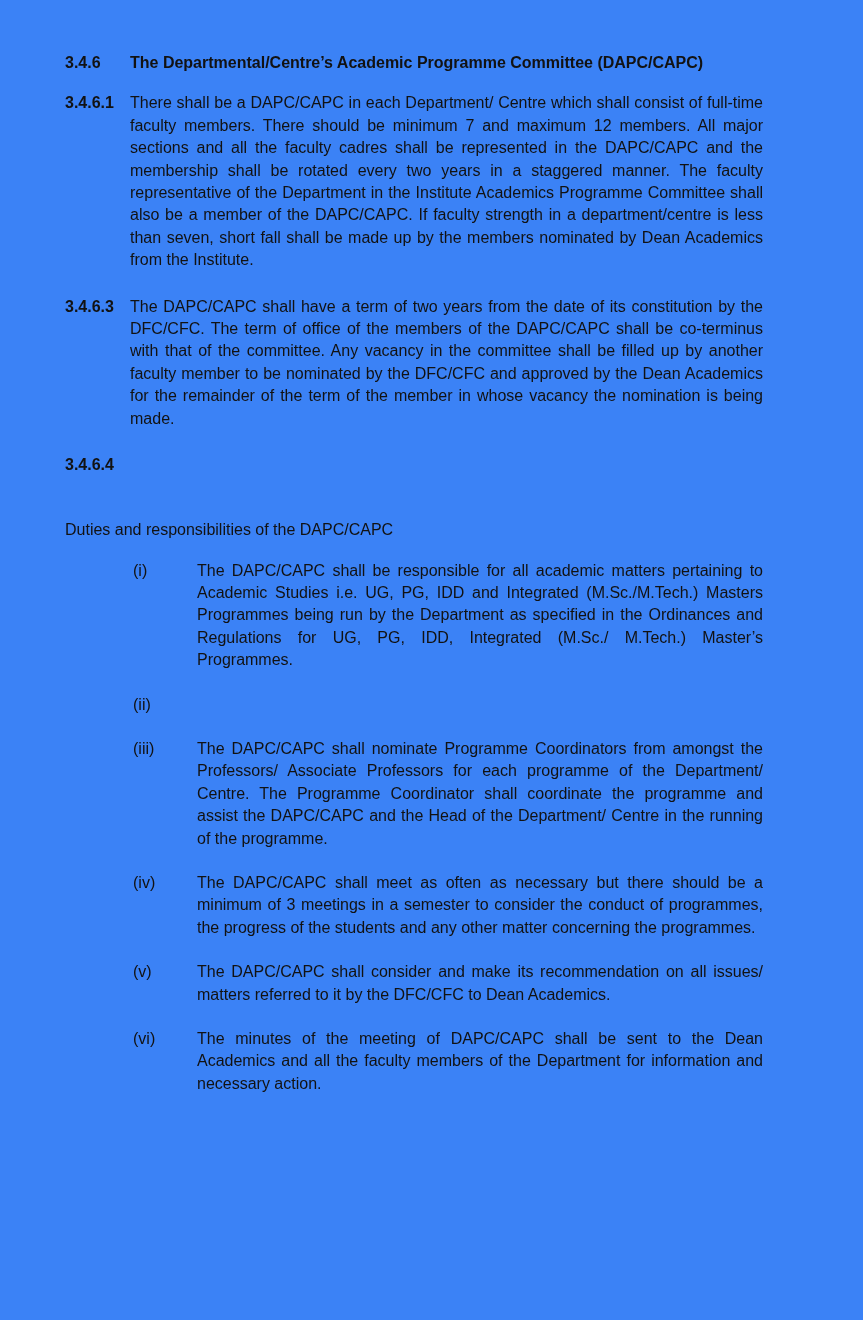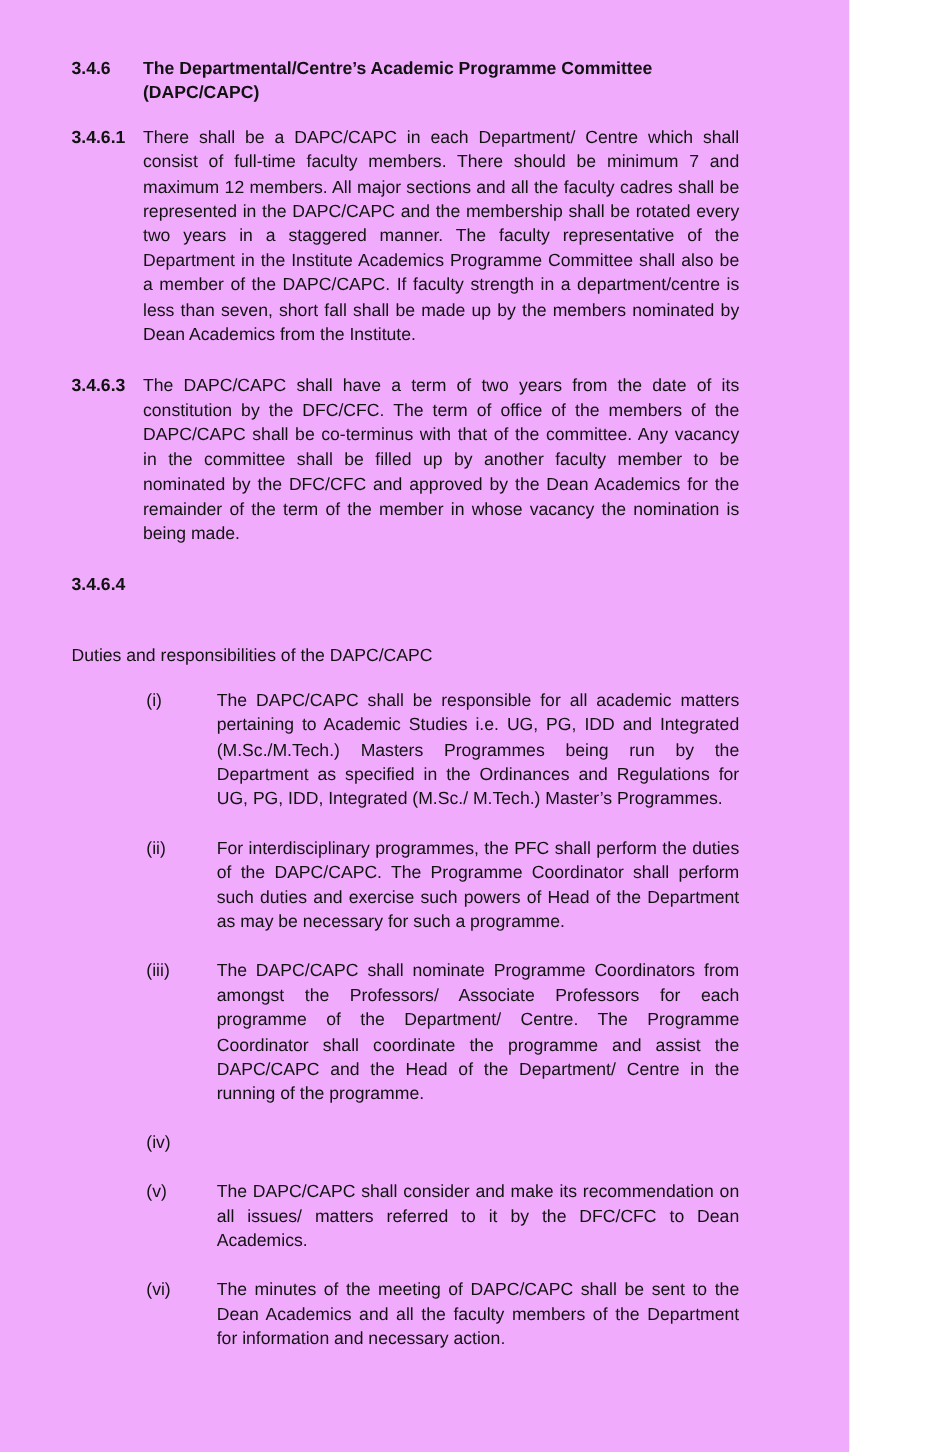--- a/index.html
+++ b/index.html
@@ -2,23 +2,23 @@
 <html><head>
 <meta charset="utf-8">
 <style>
   html, body {
     margin: 0;
     padding: 0;
     background: #ffffff;
   }
   .page {
     position: relative;
-    width: 772px;
+    width: 863px;
     height: 1320px;
-    background: #f0abfc;
+    background: #3b82f6;
     color: #121212;
     font-family: "Liberation Sans", sans-serif;
     font-size: 16px;
     line-height: 22.4px;
     box-sizing: border-box;
     padding: 52px 100px 0 65px;
     overflow: hidden;
   }
   .row {
     display: flex;
@@ -92,30 +92,30 @@
 
   <div class="duties">
 
     <div class="row duty">
       <span class="marker">(i)</span>
       <span class="ltext">The DAPC/CAPC shall be responsible for all academic matters pertaining to Academic Studies i.e. UG, PG, IDD and Integrated (M.Sc./M.Tech.) Masters Programmes being run by the Department as specified in the Ordinances and Regulations for UG, PG, IDD, Integrated  (M.Sc./ M.Tech.) Master’s Programmes.</span>
     </div>
 
     <div class="row duty">
       <span class="marker">(ii)</span>
-      <span class="ltext">For interdisciplinary programmes, the PFC shall perform the duties of the DAPC/CAPC. The Programme Coordinator shall perform such duties and exercise such powers of Head of the Department as may be necessary for such a programme.</span>
     </div>
 
     <div class="row duty">
       <span class="marker">(iii)</span>
       <span class="ltext">The DAPC/CAPC shall nominate Programme Coordinators from amongst the Professors/ Associate Professors for each programme of the Department/ Centre. The Programme Coordinator shall coordinate the programme and assist the DAPC/CAPC and the Head of the Department/ Centre in the running of the programme.</span>
     </div>
 
     <div class="row duty">
       <span class="marker">(iv)</span>
+      <span class="ltext">The DAPC/CAPC shall meet as often as necessary but there should be a minimum of 3 meetings in a semester to consider the conduct of programmes, the progress of the students and any other matter concerning the programmes.</span>
     </div>
 
     <div class="row duty">
       <span class="marker">(v)</span>
       <span class="ltext">The DAPC/CAPC shall consider and make its recommendation on all issues/ matters referred to it by the DFC/CFC to Dean Academics.</span>
     </div>
 
     <div class="row duty">
       <span class="marker">(vi)</span>
       <span class="ltext">The minutes of the meeting of DAPC/CAPC shall be sent to the Dean Academics and all the faculty members of the Department for information and necessary action.</span>

